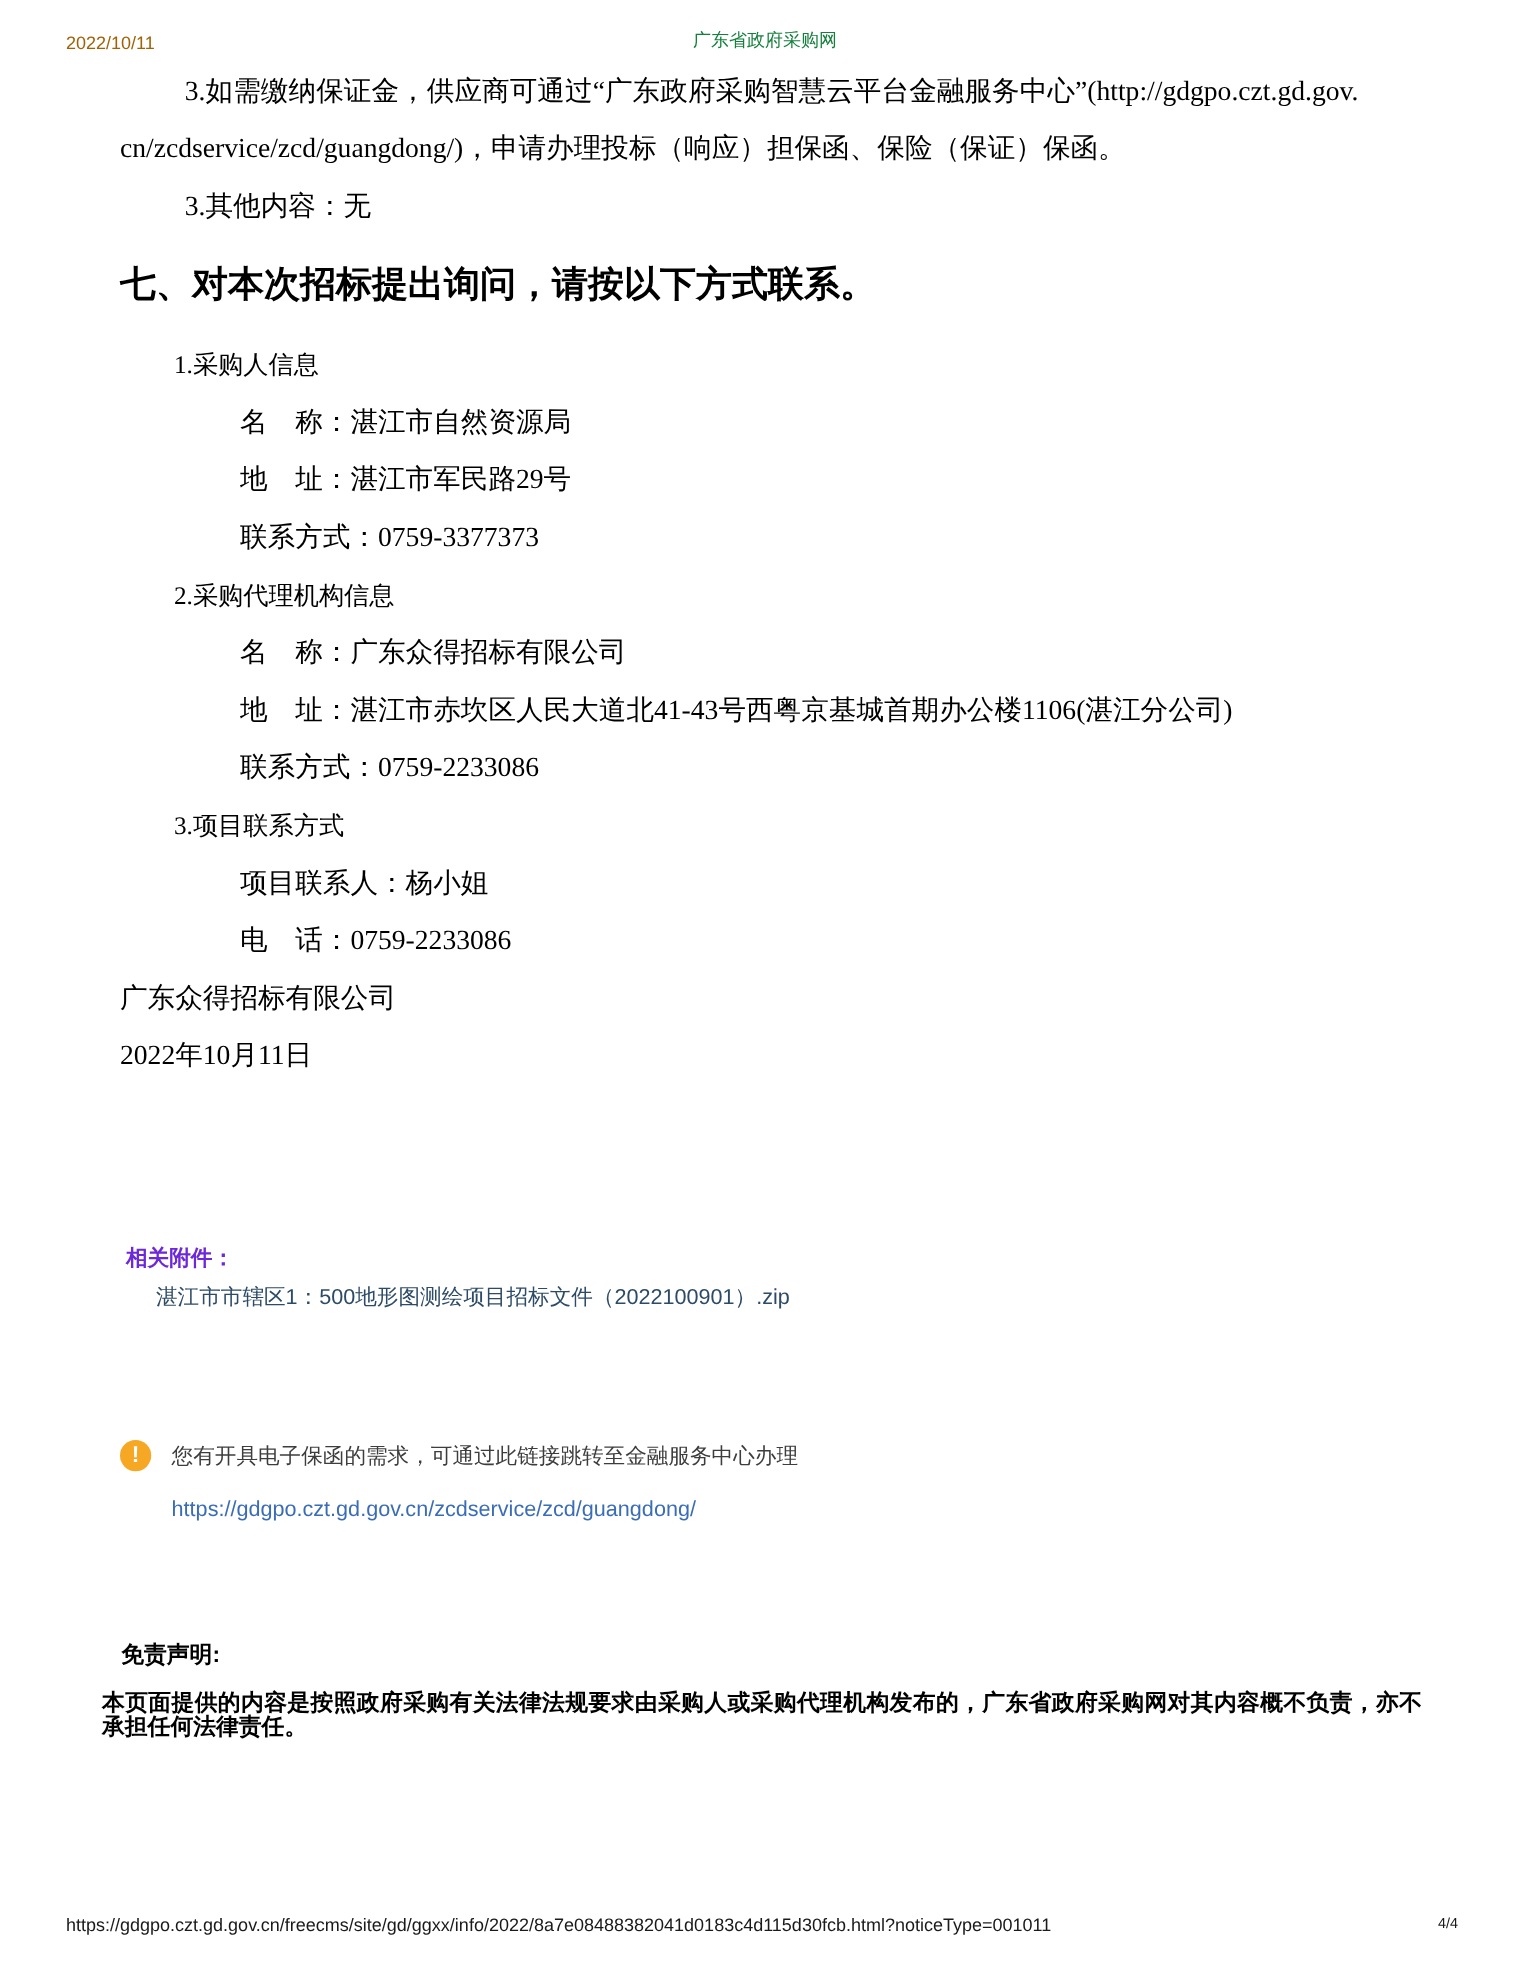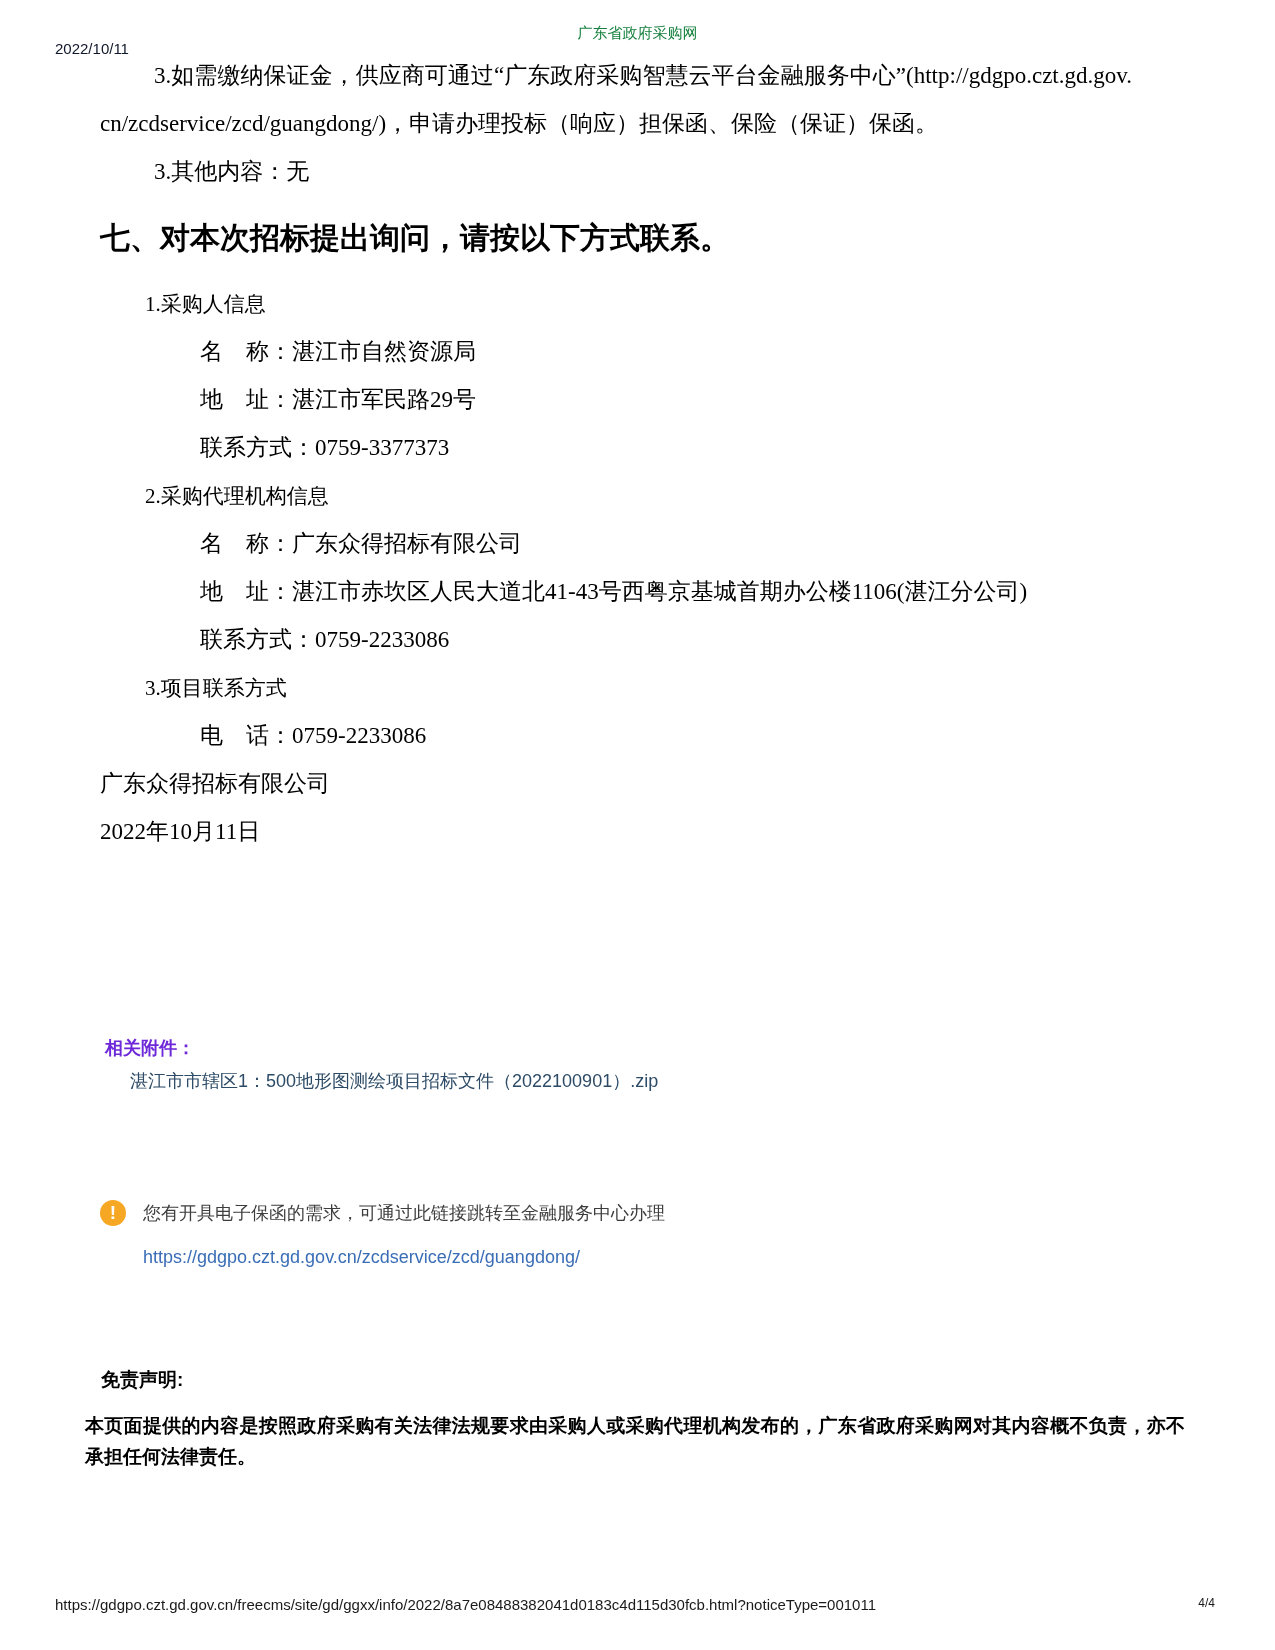--- a/index.html
+++ b/index.html
@@ -1,21 +1,21 @@
 <!DOCTYPE html>
 <html><head>
 <meta charset="utf-8">
 <style>
   html,body{margin:0;padding:0;background:#ffffff;}
   .page{position:relative;width:1275px;height:1650px;background:#fff;overflow:hidden;
         font-family:"Liberation Serif","DejaVu Serif",serif;color:#000;}
 
   
-  .hdr-date{position:absolute;left:55px;top:40px;font-family:"Liberation Sans","DejaVu Sans",sans-serif;
-            font-size:15px;color:#0f172a;}
+  .hdr-date{position:absolute;left:55px;top:28px;font-family:"Liberation Sans","DejaVu Sans",sans-serif;
+            font-size:15px;color:#a16207;}
   .hdr-title{position:absolute;left:0;top:24px;width:100%;text-align:center;
              font-family:"Liberation Sans","DejaVu Sans",sans-serif;font-size:15px;color:#15803d;}
 
   
   .doc{position:absolute;left:100px;top:52px;width:1032px;font-size:23px;line-height:48px;}
   .doc p{margin:0;}
   .para-indent{text-indent:54px;text-align:justify;word-break:break-all;}
   .section-heading{font-size:30px;font-weight:bold;line-height:40px;margin-top:22px !important;
                    margin-bottom:22px !important;}
   .sub-title{text-indent:45px;font-size:21px;}
@@ -35,21 +35,21 @@
   .excl-icon{width:26px;height:26px;border-radius:50%;background:#f6a723;color:#fff;
              display:flex;align-items:center;justify-content:center;font-weight:bold;font-size:19px;
              flex:0 0 26px;line-height:26px;}
   .notice-text{margin-left:17px;color:#3d3d3d;}
   .notice-link{display:block;margin:21px 0 0 43px;color:#3a6db6;text-decoration:none;cursor:pointer;}
 
   
   .disclaimer{position:absolute;left:85px;top:1350px;width:1100px;
               font-family:"Liberation Sans","DejaVu Sans",sans-serif;color:#000;}
   .disc-title{font-size:19px;font-weight:bold;line-height:28px;margin:16px;}
-  .disc-body{font-size:19px;font-weight:600;line-height:31px;margin:2px 0 0 0;text-align:justify;}
+  .disc-body{font-size:19px;font-weight:600;line-height:20px;margin:2px 0 0 0;text-align:justify;}
 
   
   .ftr-url{position:absolute;left:55px;top:1596px;font-family:"Liberation Sans","DejaVu Sans",sans-serif;
            font-size:15px;color:#1a1a1a;}
   .ftr-page{position:absolute;right:60px;top:1596px;font-family:"Liberation Sans","DejaVu Sans",sans-serif;
             font-size:12px;color:#1a1a1a;}
 </style>
 </head>
 <body>
 
@@ -68,20 +68,21 @@
     <p class="detail">名　称：湛江市自然资源局</p>
     <p class="detail">地　址：湛江市军民路29号</p>
     <p class="detail">联系方式：0759-3377373</p>
 
     <p class="sub-title">2.采购代理机构信息</p>
     <p class="detail">名　称：广东众得招标有限公司</p>
     <p class="detail">地　址：湛江市赤坎区人民大道北41-43号西粤京基城首期办公楼1106(湛江分公司)</p>
     <p class="detail">联系方式：0759-2233086</p>
 
     <p class="sub-title">3.项目联系方式</p>
+    <p class="detail">项目联系人：杨小姐</p>
     <p class="detail">电　话：0759-2233086</p>
 
     <p class="signoff">广东众得招标有限公司</p>
     <p class="signoff">2022年10月11日</p>
   </div>
 
   <div class="attachments">
     <div class="attach-label">相关附件：</div>
     <a class="attach-link">湛江市市辖区1：500地形图测绘项目招标文件（2022100901）.zip</a>
   </div>

